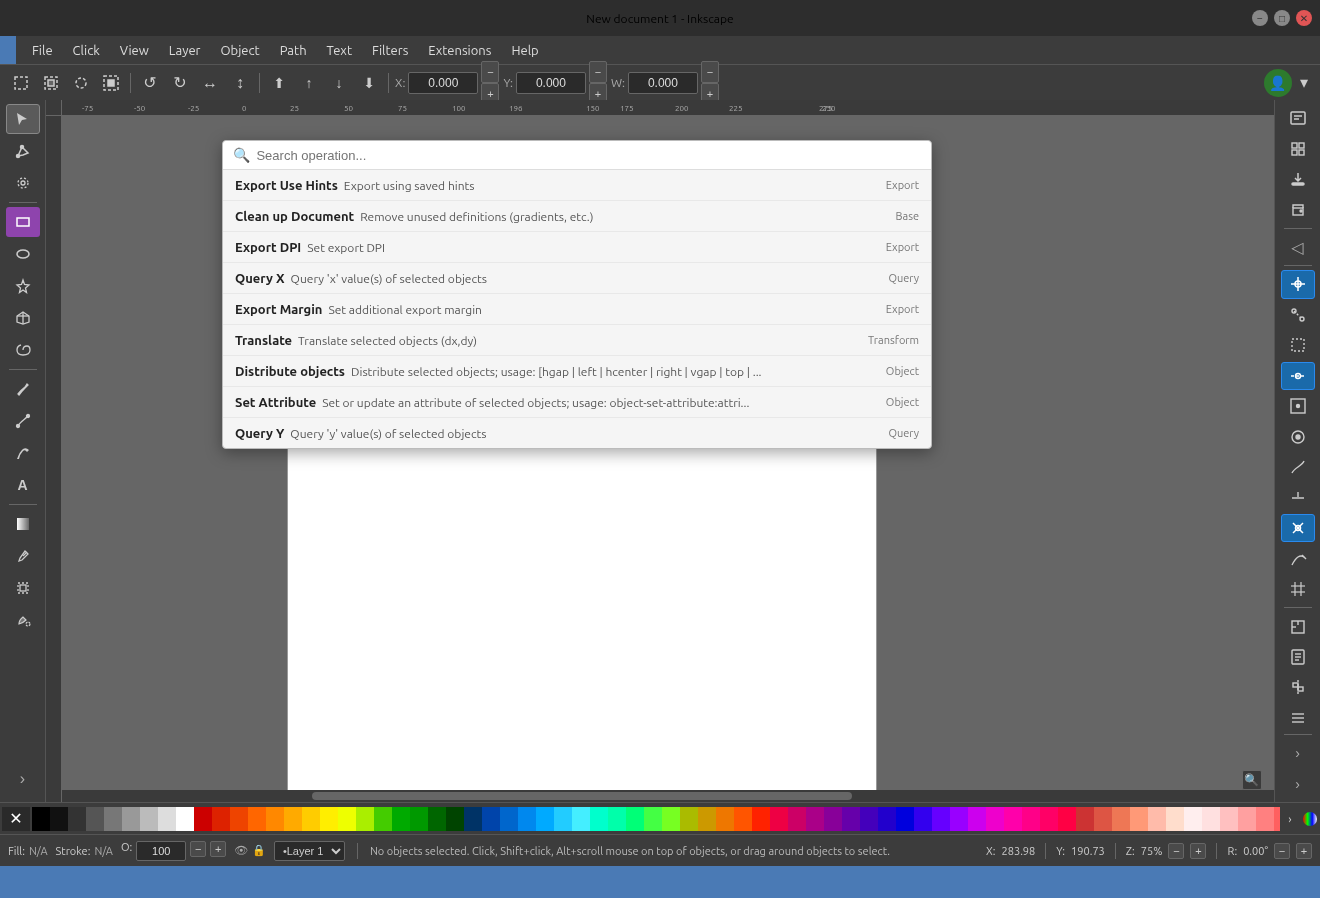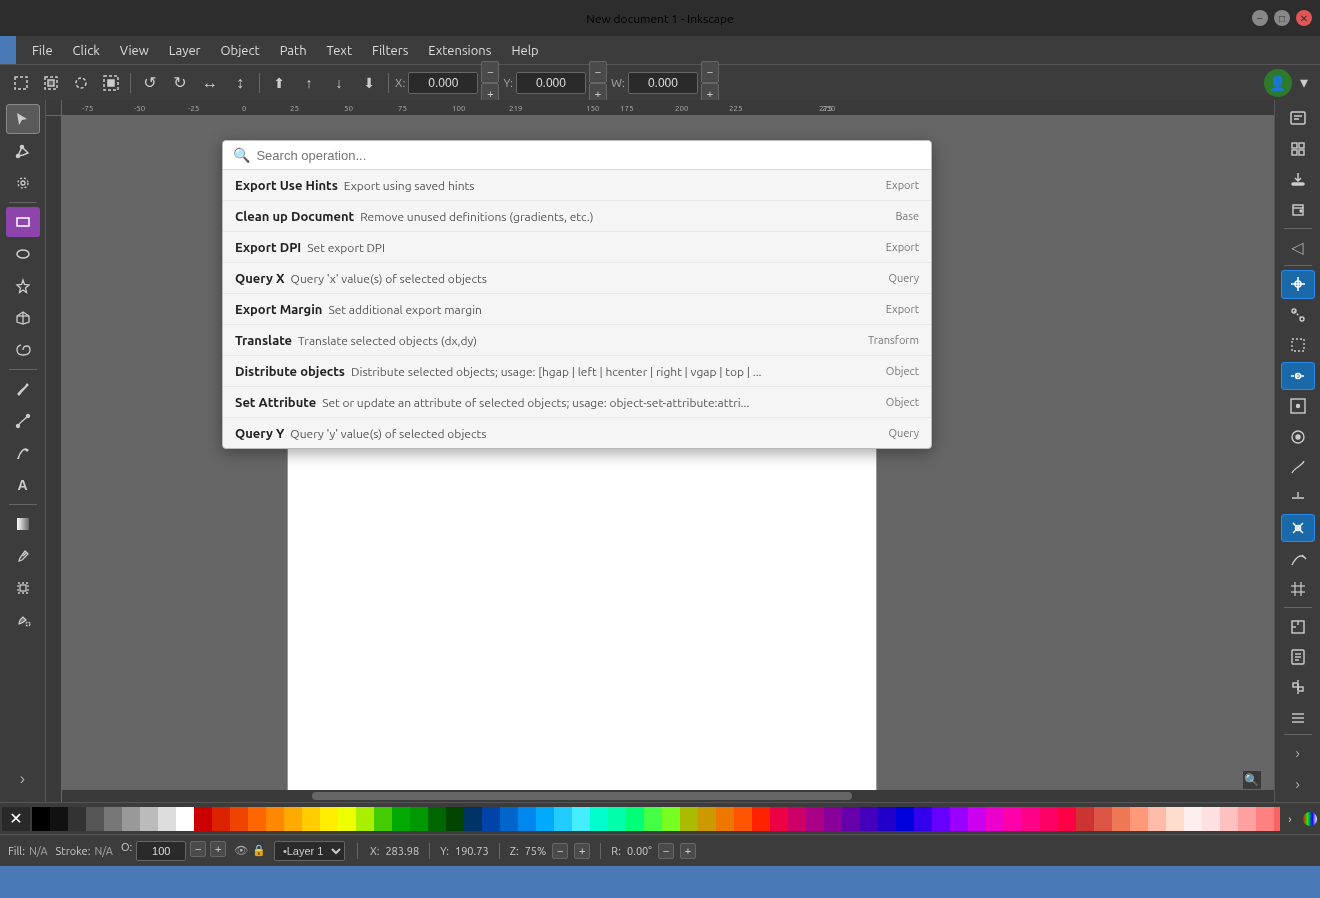--- a/index.html
+++ b/index.html
@@ -684,21 +684,21 @@
     <div id="ruler-h">
       <div style="position:relative; width:100%; height:100%;">
         <span class="ruler-num" style="left:20px;">-75</span>
         <span class="ruler-num" style="left:72px;">-50</span>
         <span class="ruler-num" style="left:126px;">-25</span>
         <span class="ruler-num" style="left:180px;">0</span>
         <span class="ruler-num" style="left:228px;">25</span>
         <span class="ruler-num" style="left:282px;">50</span>
         <span class="ruler-num" style="left:336px;">75</span>
         <span class="ruler-num" style="left:390px;">100</span>
-        <span class="ruler-num" style="left:447px;">219</span>
+        <span class="ruler-num" style="left:447px;">196</span>
         <span class="ruler-num" style="left:524px;">150</span>
         <span class="ruler-num" style="left:558px;">175</span>
         <span class="ruler-num" style="left:613px;">200</span>
         <span class="ruler-num" style="left:667px;">225</span>
         <span class="ruler-num" style="left:760px;">250</span>
         <span class="ruler-num" style="left:757px;">275</span>
 
       </div>
     </div>
 
@@ -1015,20 +1015,21 @@
     <button class="zoom-btn">+</button>
   </div>
   <div class="status-section">
     <span style="color:#aaa; cursor:pointer;">👁</span>
     <span style="color:#aaa; cursor:pointer;">🔒</span>
   </div>
   <select id="layer-select">
     <option>•Layer 1</option>
   </select>
   <div class="status-sep"></div>
+  <span id="status-msg">No objects selected. Click, Shift+click, Alt+scroll mouse on top of objects, or drag around objects to select.</span>
   <div class="status-right">
     <span class="coord-display">X:</span>
     <span class="coord-display">283.98</span>
     <div class="status-sep"></div>
     <span class="coord-display">Y:</span>
     <span class="coord-display">190.73</span>
     <div class="status-sep"></div>
     <span class="zoom-display">Z:</span>
     <span class="zoom-display">75%</span>
     <button class="zoom-btn">−</button>

